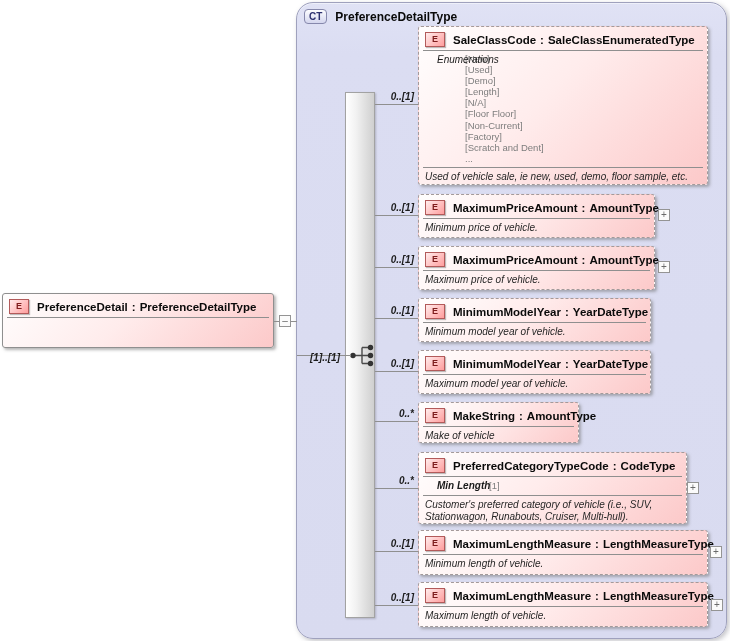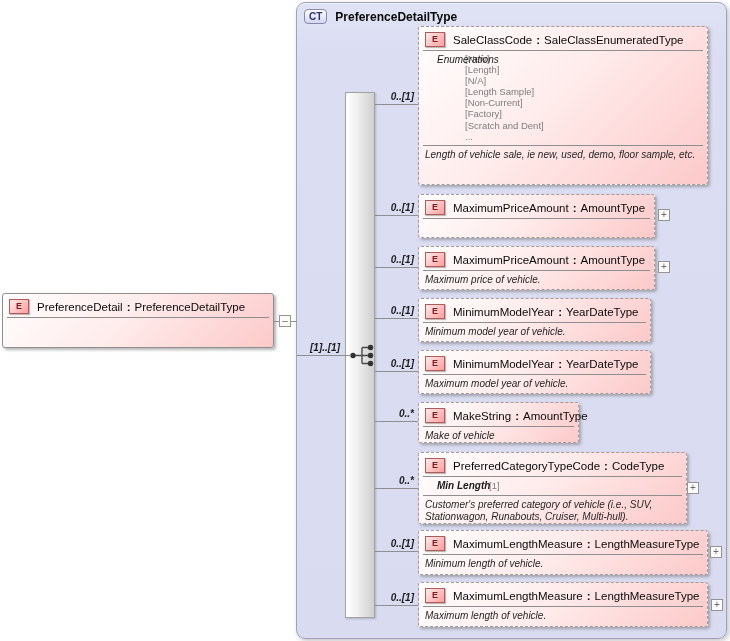--- a/index.html
+++ b/index.html
@@ -2,21 +2,21 @@
 <html><head>
 <meta charset="utf-8">
 <style>
   html,body{margin:0;padding:0;background:#ffffff;}
   body{width:730px;height:641px;position:relative;overflow:hidden;
        font-family:"Liberation Sans",sans-serif;}
 
   
   .ct-container{position:absolute;left:296px;top:2px;width:429px;height:635px;
     background:linear-gradient(180deg,#e0e2f5 0%,#dbddf2 8%,#d9dbf0 100%);
-    border:1px solid #9fa1bd;border-radius:9px;
+    border:1px solid #9fa1bd;border-radius:17px;
     box-shadow:2px 2px 5px rgba(120,120,130,.45), inset 0 1px 0 #eef0fa;}
   .ct-titlebar{position:absolute;left:7px;top:6px;display:flex;align-items:center;}
   .ct-badge{display:inline-block;padding:1px 4px;border:1px solid #8688ac;border-radius:4px;
     background:linear-gradient(180deg,#fdfdff,#d4d6ee);color:#2e3270;
     font-size:10px;font-weight:bold;line-height:11px;}
   .ct-title{margin-left:8px;font-size:12px;font-weight:bold;color:#0a0a0a;}
 
   
   .seq-bar{position:absolute;left:345px;top:92px;width:30px;height:526px;
     background:linear-gradient(90deg,#ffffff 0%,#f2f2f2 35%,#cfcfcf 100%);
@@ -33,21 +33,21 @@
   .ebox{position:absolute;box-sizing:border-box;
     border:1px dashed #a39a9a;border-radius:3px;
     background:linear-gradient(135deg,#fffefe 0%,#ffecec 45%,#fcc9c9 100%);
     box-shadow:2px 2px 3px rgba(110,110,110,.5);}
   .ebox.solid{border:1px solid #8f8f8f;}
   .ehead{padding:5px 4px 3px 6px;white-space:nowrap;display:flex;align-items:center;}
   .ebadge{flex:0 0 auto;width:18px;height:13px;line-height:13px;text-align:center;
     font-size:9px;font-weight:bold;color:#7e1d1d;
     border:1px solid #b25a5a;background:linear-gradient(135deg,#ffecec,#ff9d9d);
     box-shadow:1px 1px 1px rgba(0,0,0,.25);margin-right:8px;}
-  .ename,.etype{font-size:11.5px;font-weight:normal;color:#0a0a0a;}
+  .ename,.etype{font-size:11.5px;font-weight:bold;color:#0a0a0a;}
   .ecolon{font-size:11.5px;font-weight:bold;color:#0a0a0a;margin:0 4px;}
   .esep{height:1px;background:#8f8f8f;margin:0 4px;}
   .eann{font-size:10px;font-style:italic;color:#262626;
     padding:3px 6px 3px 6px;line-height:11.5px;}
 
   
   .facet-sec{position:relative;padding:2px 6px 3px 6px;}
   .facet-label{position:absolute;left:6px;top:3px;font-size:10px;font-style:italic;
     font-weight:bold;color:#1a1a1a;margin-left:12px;}
   .enum-col{margin-left:40px;font-size:9.5px;color:#7d7d7d;line-height:11.1px;}
@@ -96,21 +96,21 @@
     <span class="ecolon">:</span>
     <span class="etype">PreferenceDetailType</span>
   </div>
   <div class="esep"></div>
 </div>
 
 <div class="hline" style="left:274px;top:321px;width:5px;"></div>
 <div class="toggle" style="left:279px;top:315px;">–</div>
 <div class="hline" style="left:291px;top:321px;width:6px;"></div>
 <div class="hline" style="left:297px;top:355px;width:54px;"></div>
-<div class="card" style="left:300px;top:342px;">[1]..[1]</div>
+<div class="card" style="left:300px;top:352px;">[1]..[1]</div>
 
 <div class="hline" style="left:375px;top:104px;width:43px;"></div>
 <div class="card" style="left:374px;top:91px;">0..[1]</div>
 
 <div class="hline" style="left:375px;top:215px;width:43px;"></div>
 <div class="card" style="left:374px;top:202px;">0..[1]</div>
 
 <div class="hline" style="left:375px;top:267px;width:43px;"></div>
 <div class="card" style="left:374px;top:254px;">0..[1]</div>
 
@@ -137,41 +137,44 @@
     <span class="ebadge">E</span>
     <span class="ename">SaleClassCode</span>
     <span class="ecolon">:</span>
     <span class="etype">SaleClassEnumeratedType</span>
   </div>
   <div class="esep"></div>
   <div class="facet-sec">
     <span class="facet-label" style="font-weight:normal">Enumerations</span>
     <div class="enum-col">
       <div>[New]</div>
+      <div>[Used]</div>
+      <div>[Demo]</div>
       <div>[Length]</div>
       <div>[N/A]</div>
-      <div>[Length Sample]</div>
+      <div>[Floor Floor]</div>
       <div>[Non-Current]</div>
       <div>[Factory]</div>
       <div>[Scratch and Dent]</div>
       <div>...</div>
     </div>
   </div>
   <div class="esep"></div>
-  <div class="eann">Length of vehicle sale, ie new, used, demo, floor sample, etc.</div>
+  <div class="eann">Used of vehicle sale, ie new, used, demo, floor sample, etc.</div>
 </div>
 
 <div class="ebox" id="box-minprice">
   <div class="ehead">
     <span class="ebadge">E</span>
     <span class="ename">MaximumPriceAmount</span>
     <span class="ecolon">:</span>
     <span class="etype">AmountType</span>
   </div>
   <div class="esep"></div>
+  <div class="eann">Minimum price of vehicle.</div>
 </div>
 <div class="toggle" style="left:658px;top:209px;">+</div>
 
 <div class="ebox" id="box-maxprice">
   <div class="ehead">
     <span class="ebadge">E</span>
     <span class="ename">MaximumPriceAmount</span>
     <span class="ecolon">:</span>
     <span class="etype">AmountType</span>
   </div>

